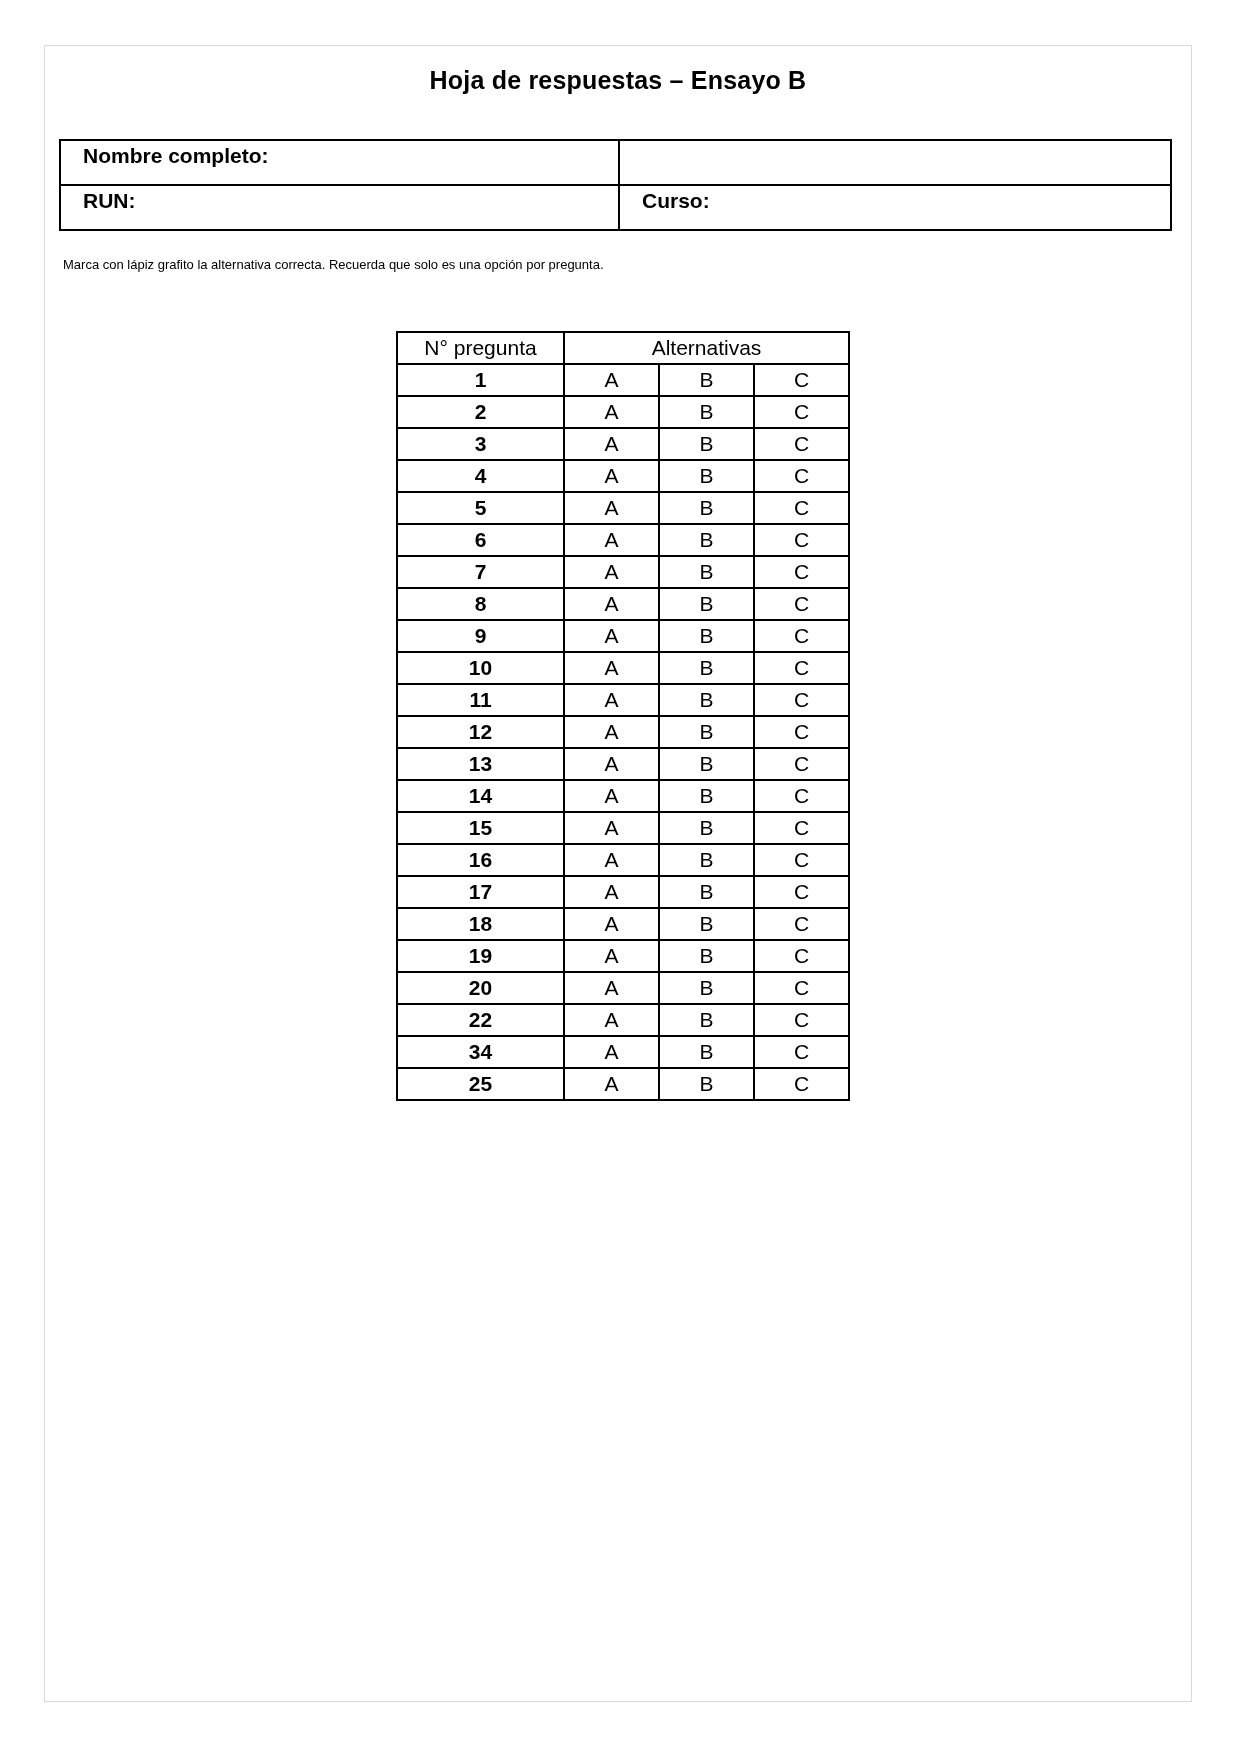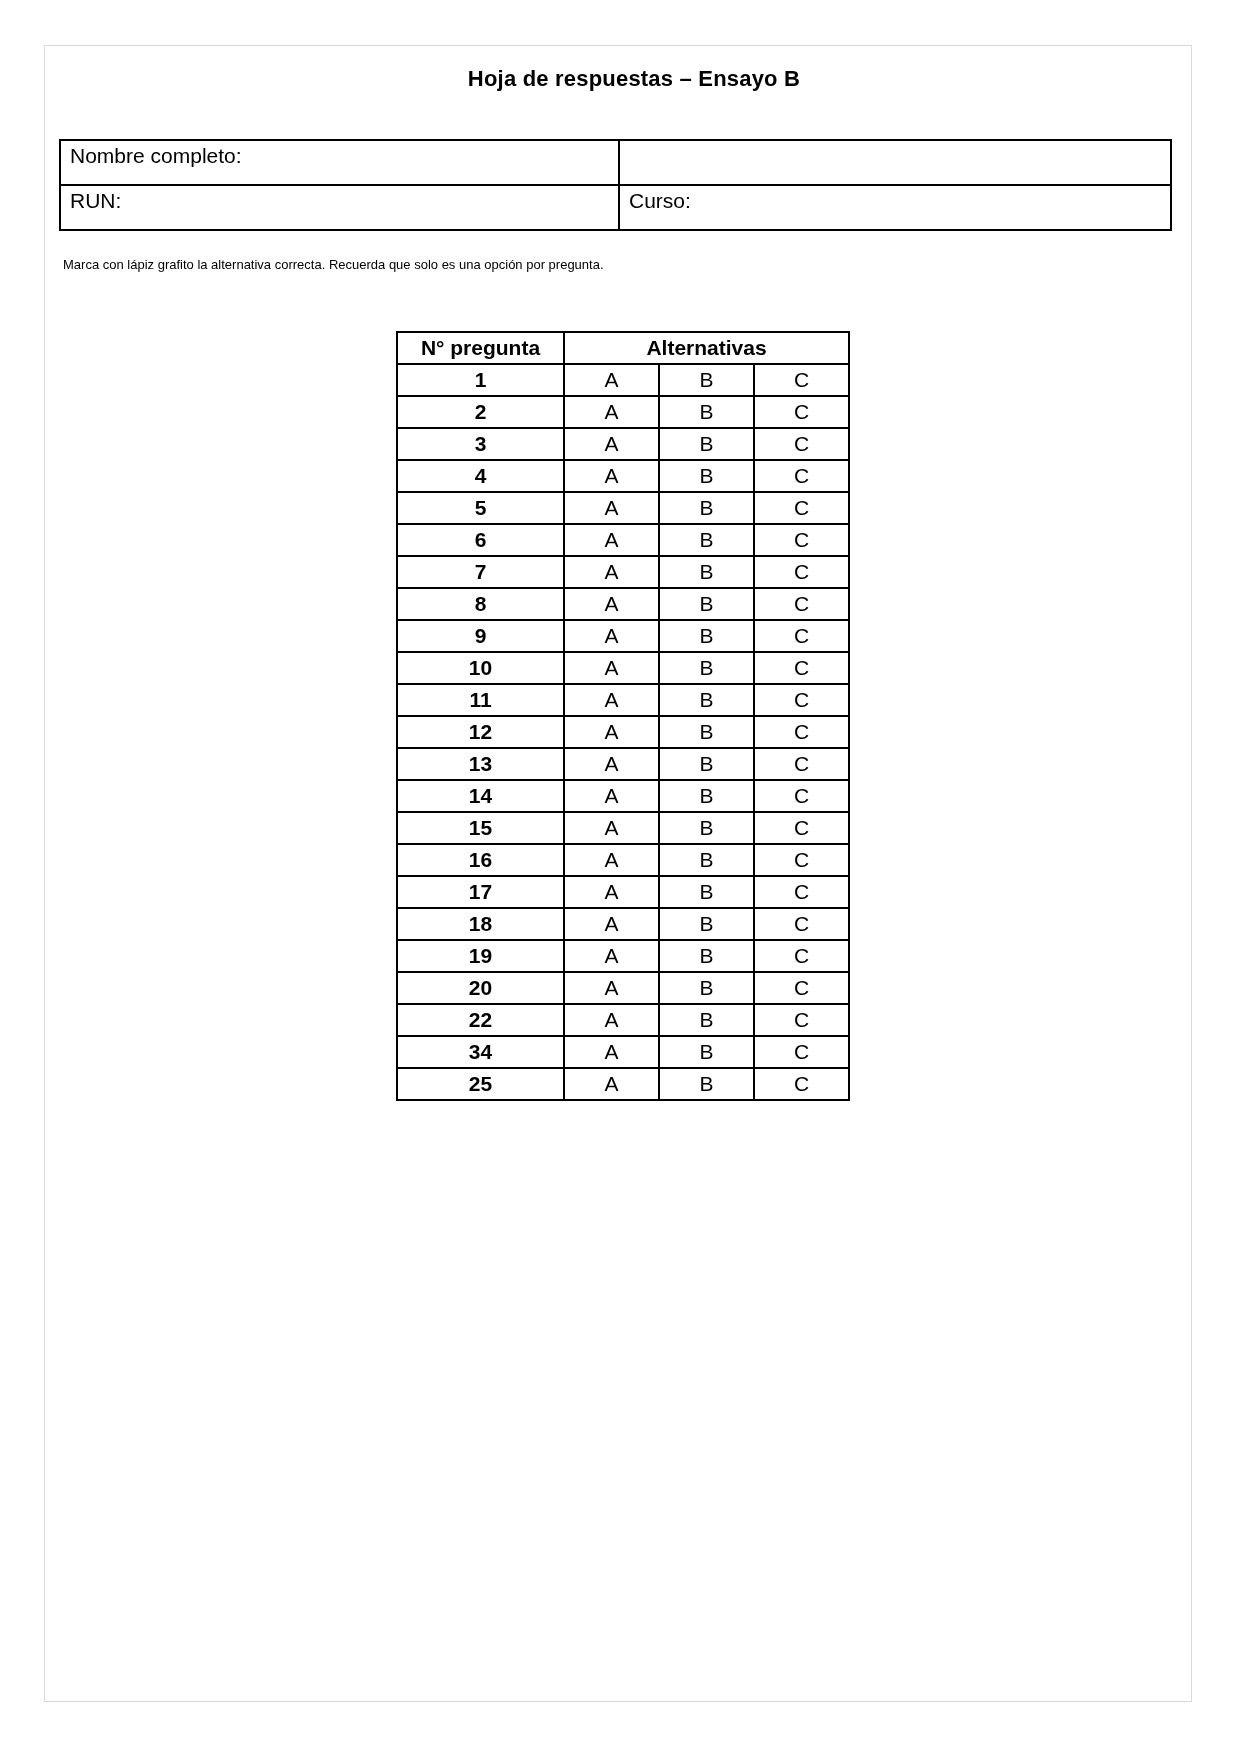--- a/index.html
+++ b/index.html
@@ -20,44 +20,44 @@
     top: 45px;
     width: 1148px;
     height: 1657px;
     box-sizing: border-box;
     border: 1px solid #d9d9d9;
     background: #ffffff;
   }
   .doc-title {
     position: absolute;
     top: 20px;
-    left: 16px;
+    left: 0;
     width: 100%;
     text-align: center;
-    font-size: 22px;
+    font-size: 25px;
     font-weight: bold;
     letter-spacing: 0.2px;
   }
   table {
     border-collapse: collapse;
     table-layout: fixed;
   }
   
   .info-table {
     position: absolute;
     left: 14px;
     top: 93px;
   }
   .info-table td {
     border: 2px solid #000000;
     height: 37px;
     vertical-align: top;
-    padding: 3px 9px;
+    padding: 3px 22px;
     font-size: 21px;
-    font-weight: normal;
+    font-weight: bold;
     background: #ffffff;
   }
   
   .instruction {
     position: absolute;
     left: 18px;
     top: 206px;
     width: 1080px;
     font-size: 13px;
     line-height: 26px;
@@ -71,21 +71,21 @@
   }
   .answer-table th,
   .answer-table td {
     border: 2px solid #000000;
     height: 30px;
     padding: 0;
     font-size: 21px;
     vertical-align: middle;
     background: #ffffff;
   }
-  .answer-table th { font-weight: bold; }
+  .answer-table th { font-weight: normal; }
   .answer-table td.qnum { font-weight: bold; }
   .answer-table td.opt { font-weight: normal; }
 </style>
 </head>
 <body>
 
 <div class="doc-page">
 
   <div class="doc-title">Hoja de respuestas – Ensayo B</div>
 

